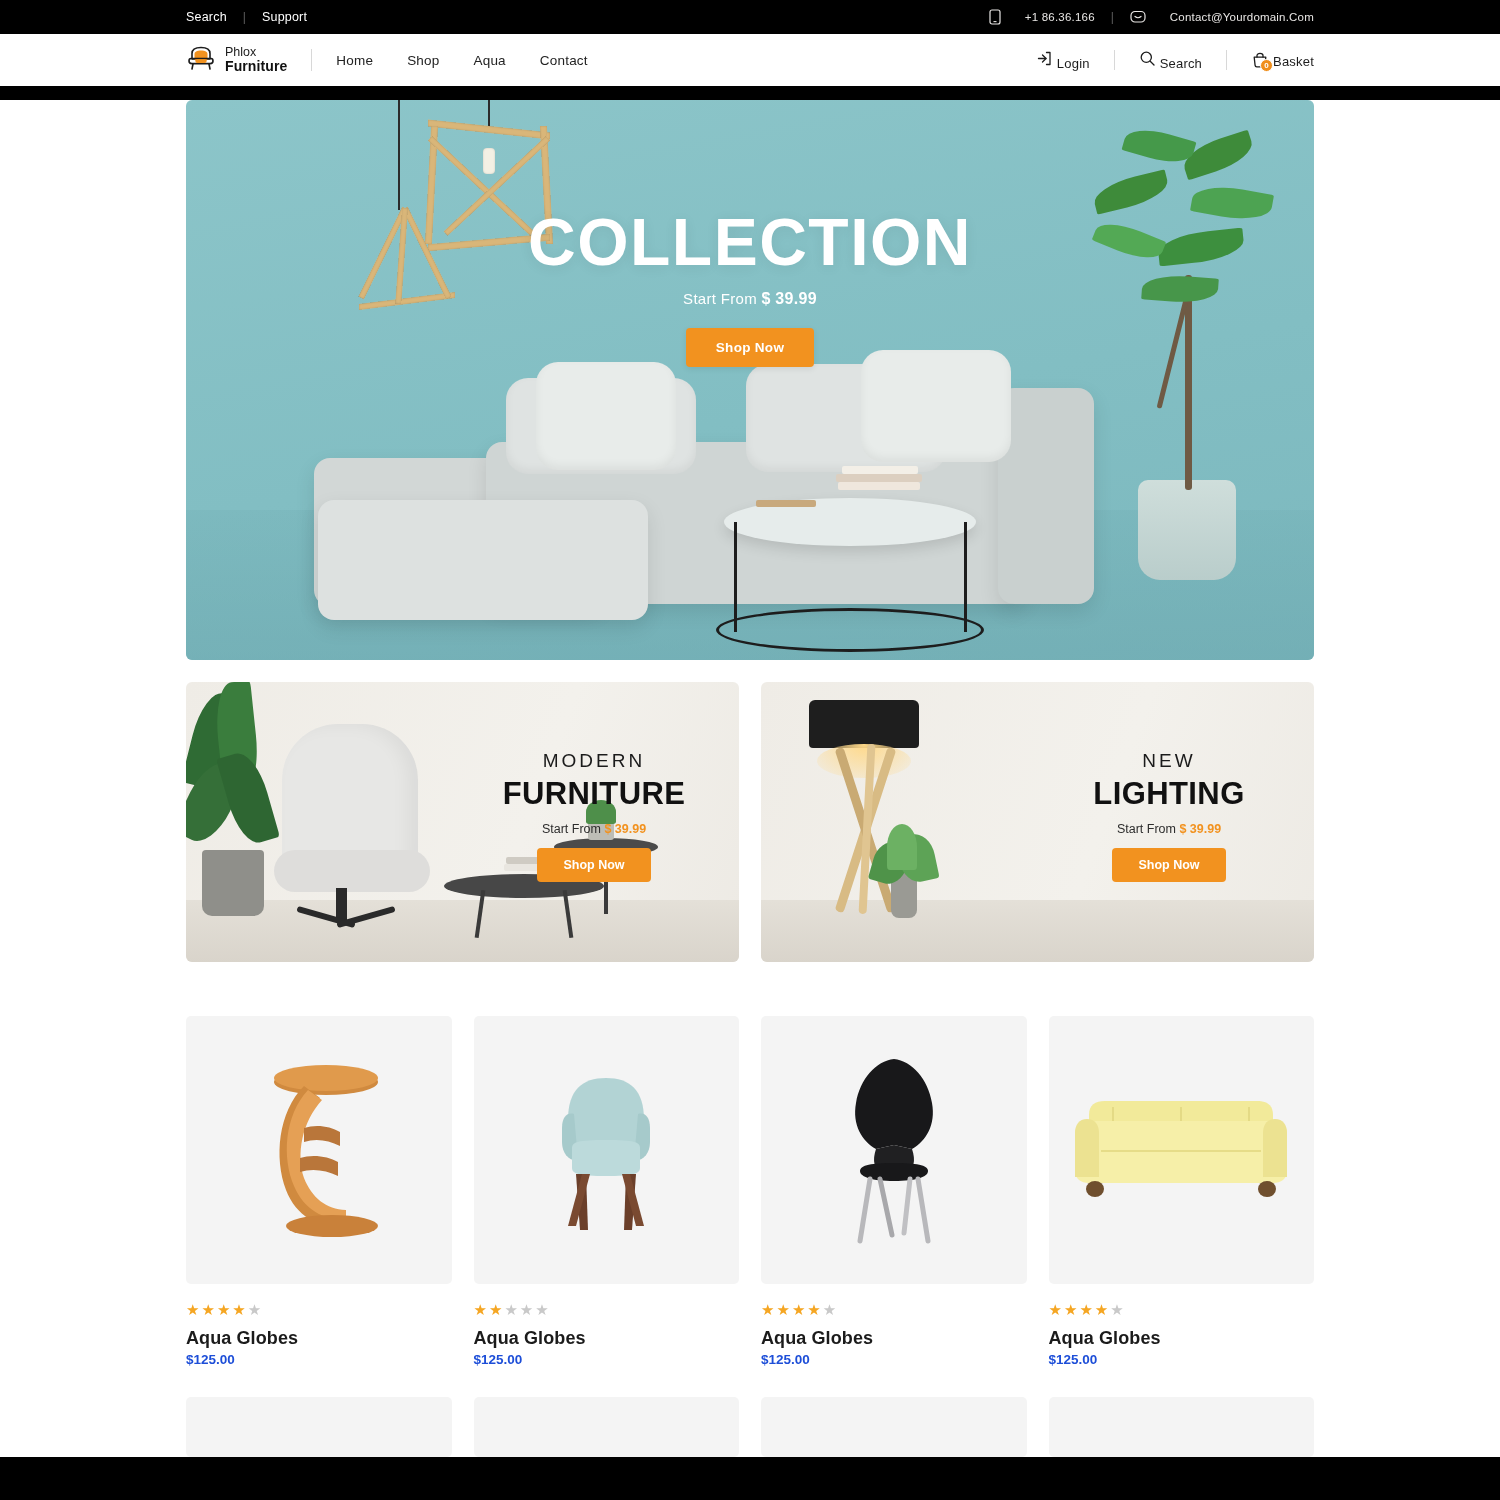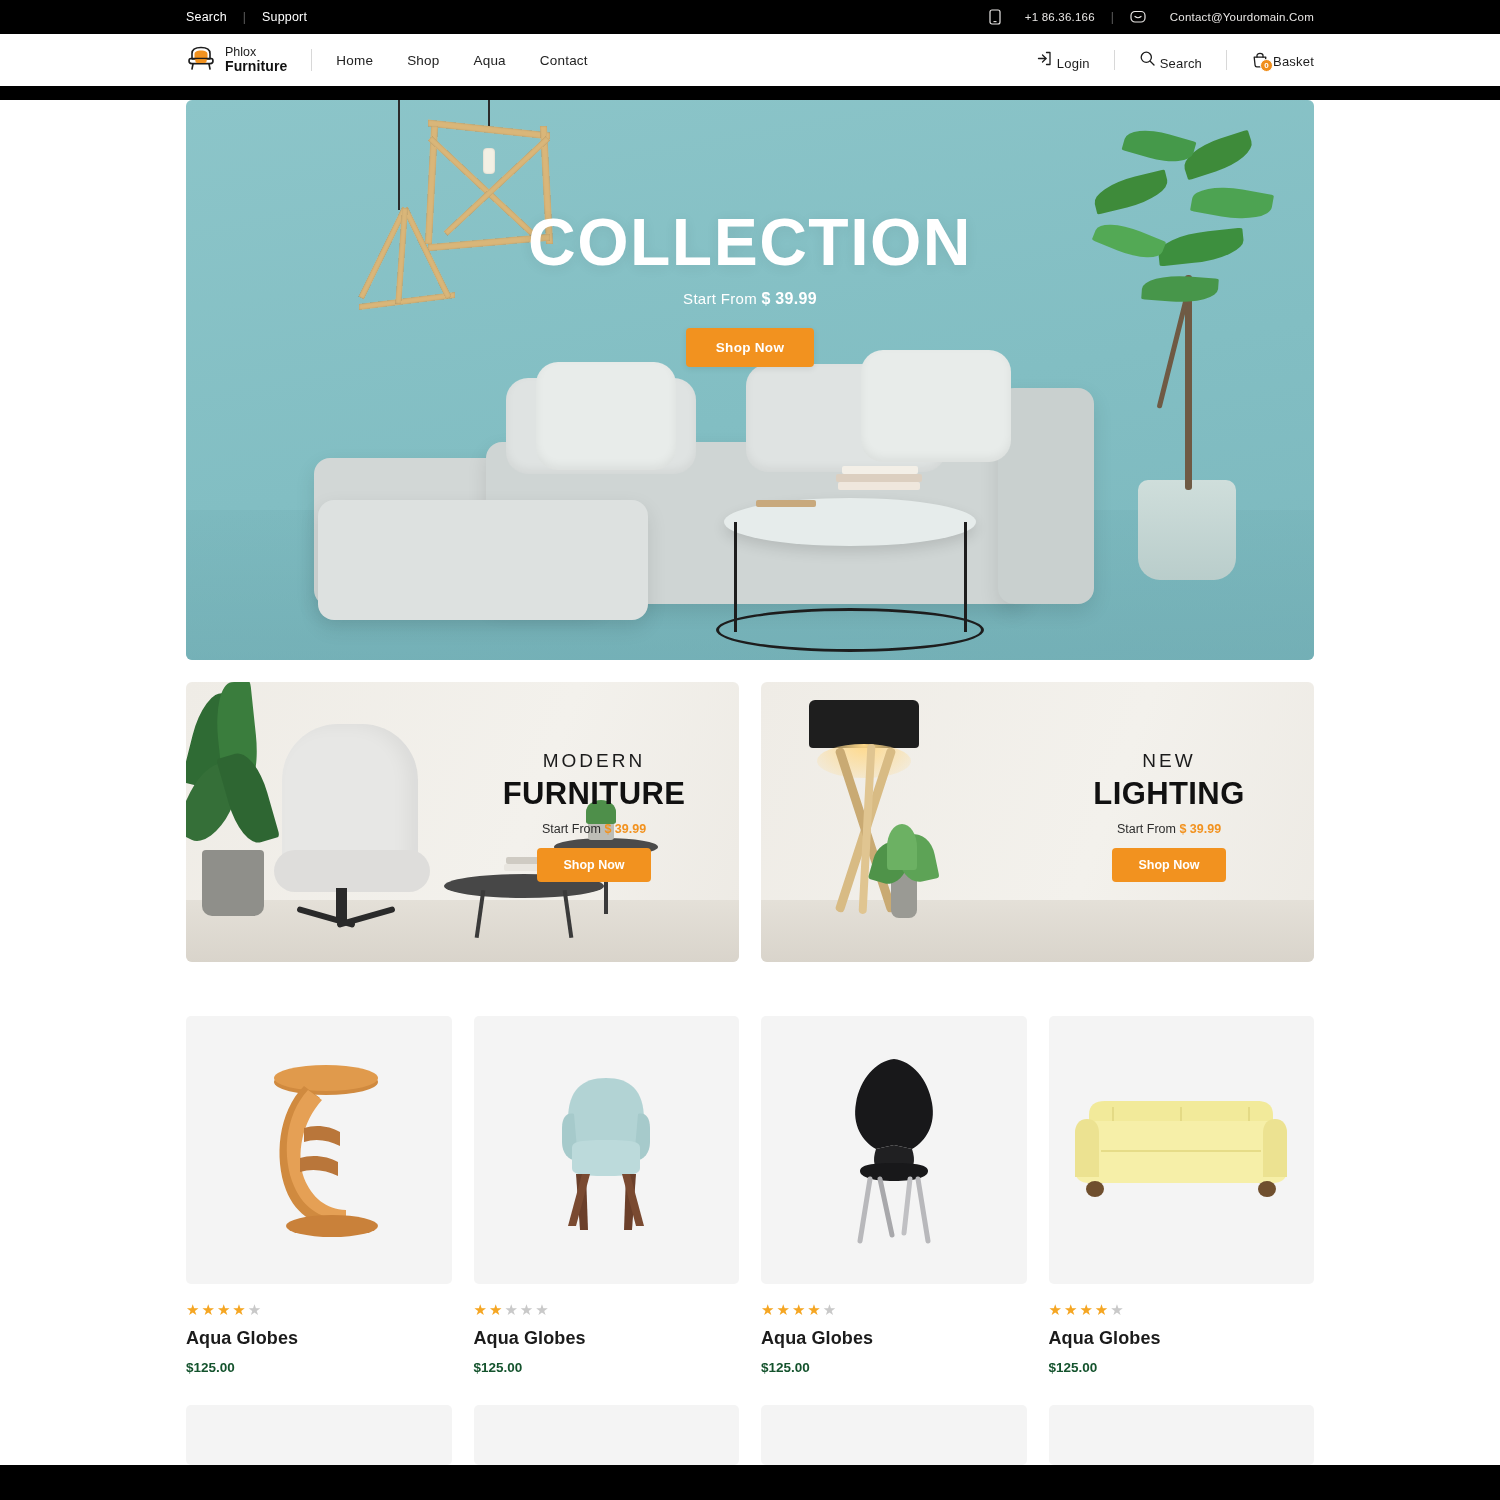--- a/index.html
+++ b/index.html
@@ -185,21 +185,21 @@
   }
   .stars { margin-top:18px; display:flex; gap:2px; }
   .star { font-size:15px; line-height:1; }
   .star.on { color:#F5A623; }
   .star.off { color:#c9c9c9; }
   .p-name {
     margin-top:11px; font-size:18px; font-weight:700; color:#1b1b1b;
     letter-spacing:.1px;
   }
   .p-price {
-    margin-top:11px; font-size:13.5px; font-weight:700; color:#14532d;
+    margin-top:3px; font-size:13.5px; font-weight:700; color:#1d4ed8;
   }
   .row2 { display:grid; grid-template-columns:repeat(4,1fr); gap:22px; margin-top:30px; }
   .card2-img { background:#F4F4F4; border-radius:5px; height:60px; position:relative; }
 
   
   .pr { position:absolute; }
 </style>
 </head>
 <body>
 

